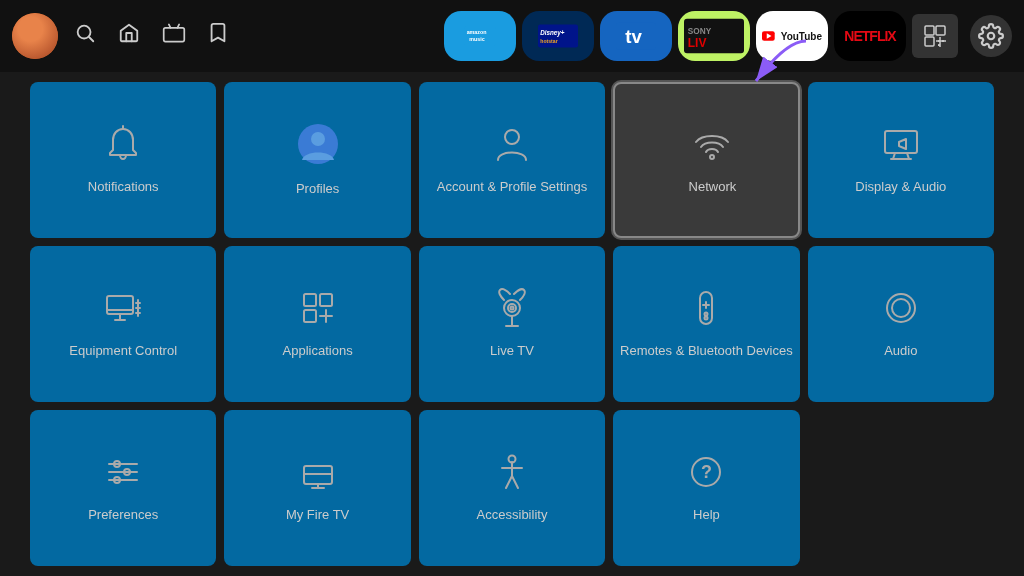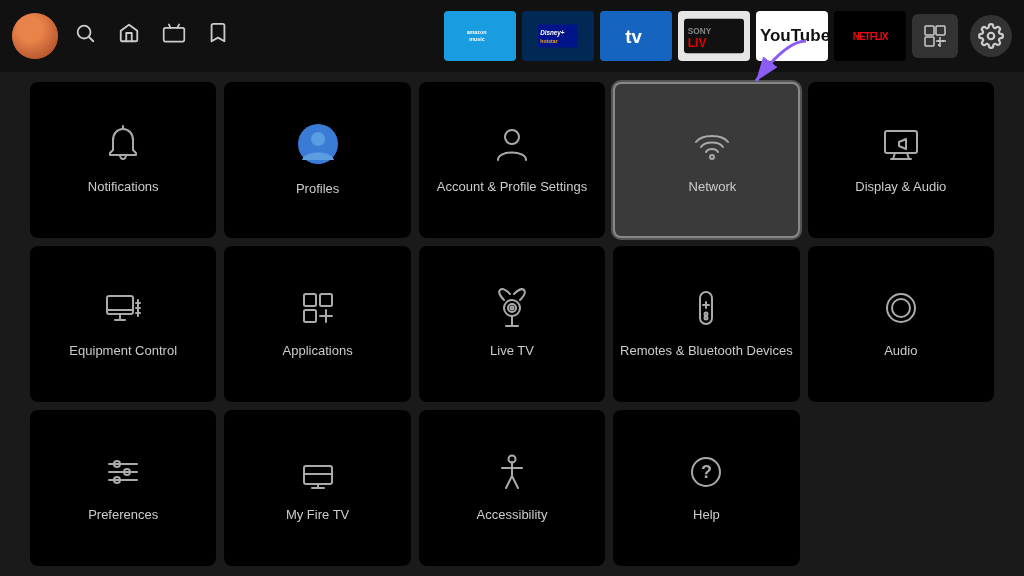--- a/index.html
+++ b/index.html
@@ -58,21 +58,21 @@
 
     .app-icons {
       display: flex;
       align-items: center;
       gap: 6px;
     }
 
     .app-tile {
       width: 72px;
       height: 50px;
-      border-radius: 4px;
+      border-radius: 17px;
       display: flex;
       align-items: center;
       justify-content: center;
       overflow: hidden;
       flex-shrink: 0;
       font-size: 10px;
       font-weight: bold;
     }
 
     .app-amazon-music {
@@ -88,21 +88,21 @@
       font-size: 8px;
       text-align: center;
     }
     .app-tv {
       background: #1565C0;
       color: white;
       font-size: 18px;
       font-weight: bold;
     }
     .app-sony {
-      background: #e5e5e5;
+      background: #bef264;
       color: #e00;
       font-size: 9px;
       font-weight: bold;
     }
     .app-youtube {
       background: #ffffff;
       color: #ff0000;
       font-size: 9px;
       font-weight: bold;
       display: flex;
@@ -140,21 +140,21 @@
     .grid-container {
       padding: 10px 30px 10px 30px;
       display: grid;
       grid-template-columns: repeat(5, 1fr);
       grid-template-rows: repeat(3, 1fr);
       gap: 8px;
       height: calc(576px - 72px);
     }
 
     .grid-item {
-      background: #000000;
+      background: #0369a1;
       border-radius: 8px;
       display: flex;
       flex-direction: column;
       align-items: center;
       justify-content: center;
       gap: 10px;
       cursor: pointer;
       position: relative;
       transition: background 0.15s;
     }
@@ -260,24 +260,24 @@
         <text x="5" y="20" font-size="11" fill="#888" font-family="Arial">SONY</text>
         <text x="5" y="38" font-size="16" fill="#e00000" font-family="Arial" font-weight="bold">LIV</text>
       </svg>
     </div>
 
     <div class="app-tile app-youtube" style="background:#fff; flex-direction:row; padding: 4px 6px;">
       <svg width="24" height="18" viewBox="0 0 24 18">
         <rect width="24" height="18" rx="4" fill="#ff0000"></rect>
         <polygon points="9,4 9,14 18,9" fill="white"></polygon>
       </svg>
-      <span style="color:#111; font-size:17px; font-weight:bold; margin-left:3px;">YouTube</span>
-    </div>
-
-    <div class="app-tile app-netflix" style="background:#000; color:#e50914; font-size:10px; font-weight:900; letter-spacing:-1px;">
+      <span style="color:#111; font-size:10px; font-weight:bold; margin-left:3px;">YouTube</span>
+    </div>
+
+    <div class="app-tile app-netflix" style="background:#000; color:#e50914; font-size:14px; font-weight:900; letter-spacing:-1px;">
       <span>NETFLIX</span>
     </div>
 
     <div class="app-tile app-grid" style="background:#333; width:46px; height:44px; border-radius:6px;">
       <svg width="22" height="22" viewBox="0 0 22 22" fill="none" stroke="#ccc" stroke-width="1.5">
         <rect x="1" y="1" width="9" height="9" rx="1"></rect>
         <rect x="12" y="1" width="9" height="9" rx="1"></rect>
         <rect x="1" y="12" width="9" height="9" rx="1"></rect>
         <rect x="14" y="15" width="2" height="2" rx="0.5" fill="#ccc" stroke="none"></rect>
         <rect x="18" y="15" width="2" height="2" rx="0.5" fill="#ccc" stroke="none"></rect>

